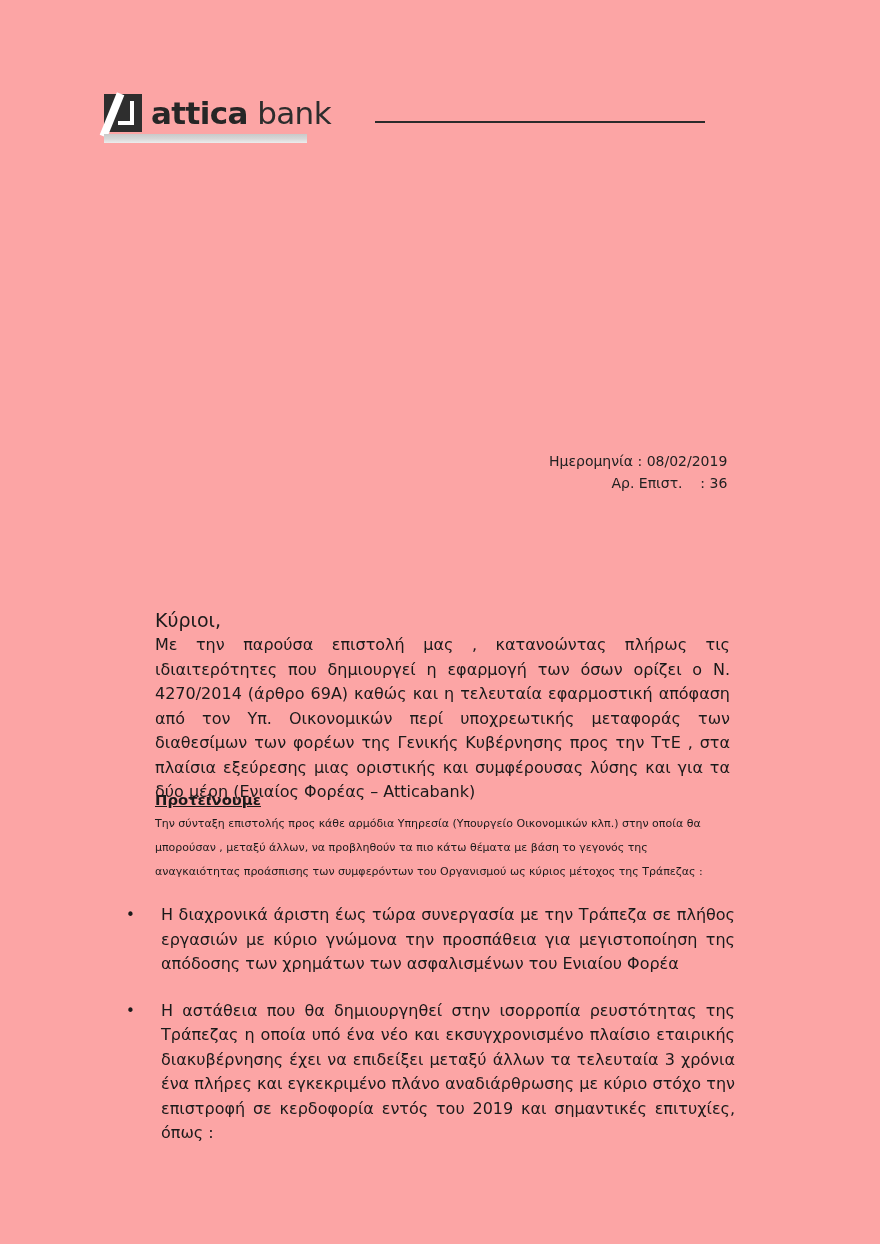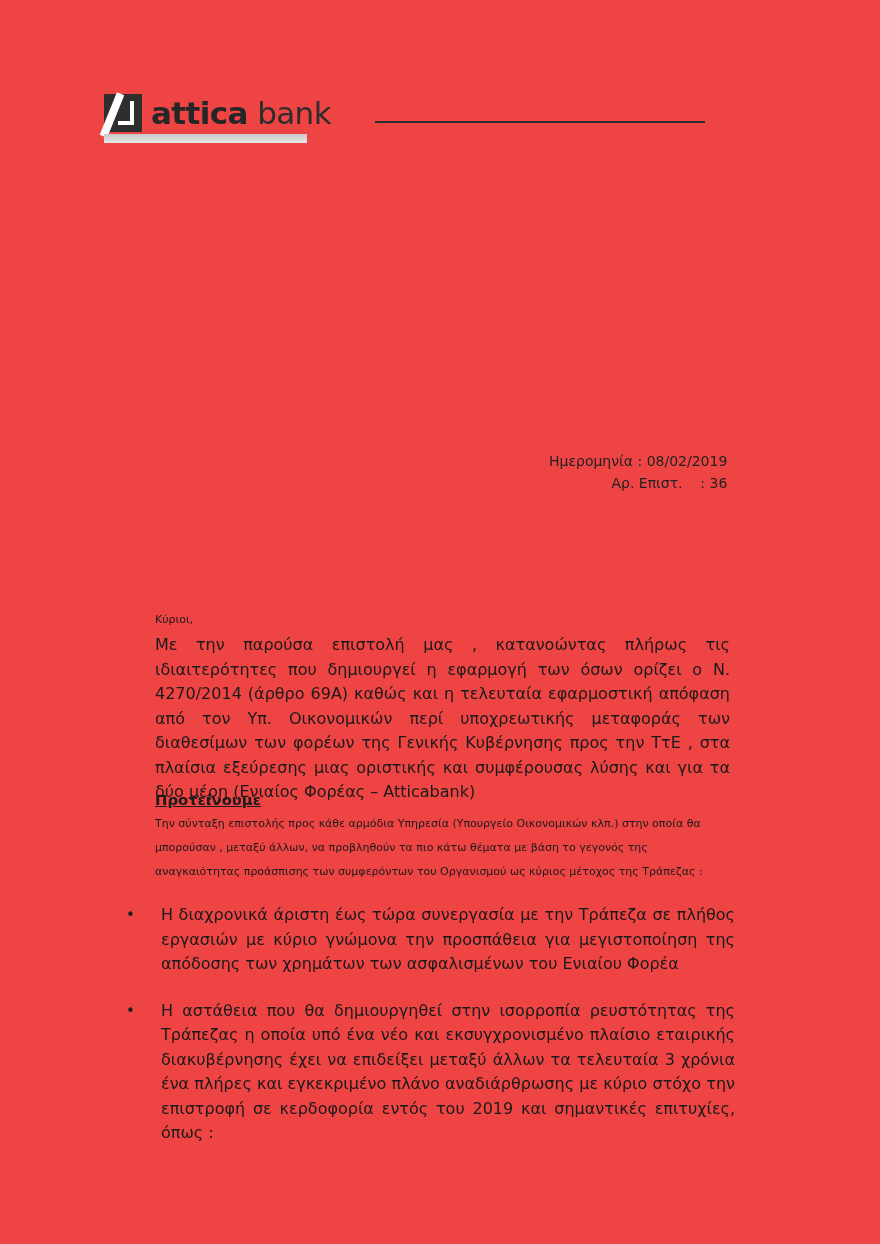--- a/index.html
+++ b/index.html
@@ -4,21 +4,21 @@
 <style>
   html, body {
     margin: 0;
     padding: 0;
     background: #ffffff;
   }
   .page {
     position: relative;
     width: 880px;
     height: 1244px;
-    background: #ef4444;
+    background: #fca5a5;
     overflow: hidden;
     font-family: "DejaVu Sans", sans-serif;
     color: #1a1a1a;
   }
 
   
   .letterhead {
     position: absolute;
     left: 104px;
     top: 94px;
@@ -121,21 +121,21 @@
     line-height: 22px;
     color: #1c1c1c;
   }
   .subject .subject-label { font-weight: bold; }
 
   
   .salutation {
     position: absolute;
     left: 155px;
     top: 609px;
-    font-size: 11px;
+    font-size: 19px;
     line-height: 22px;
   }
   .intro-para {
     position: absolute;
     left: 155px;
     top: 633px;
     width: 575px;
     font-size: 16px;
     line-height: 24.5px;
     text-align: justify;

